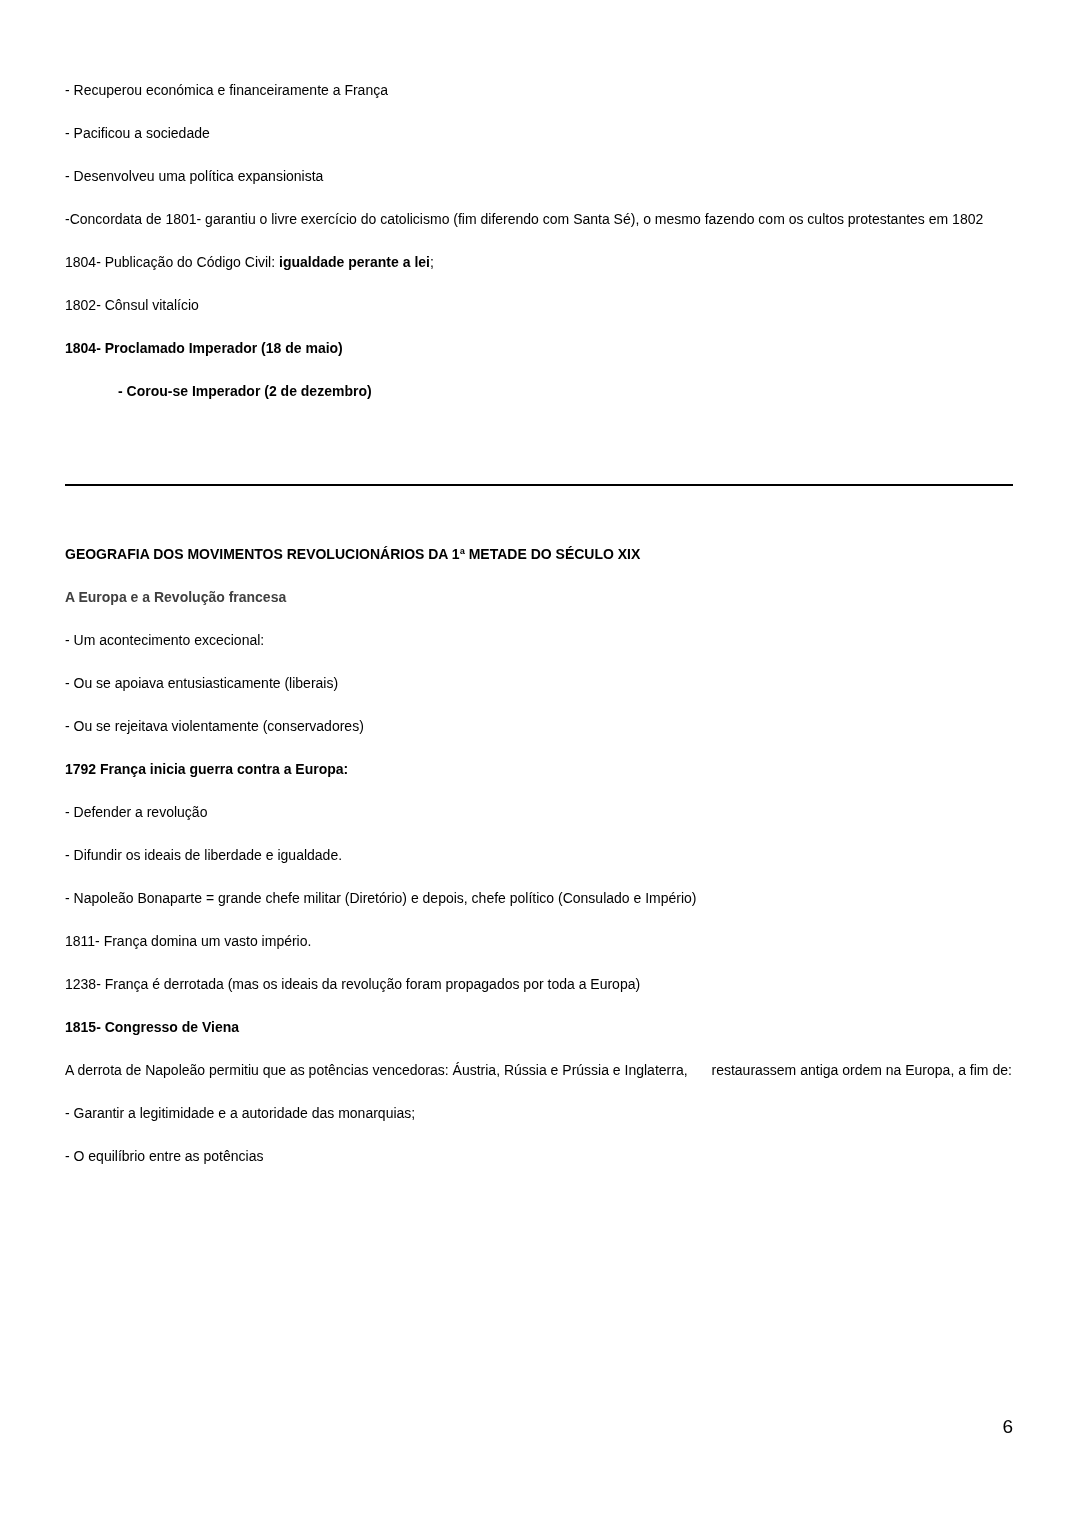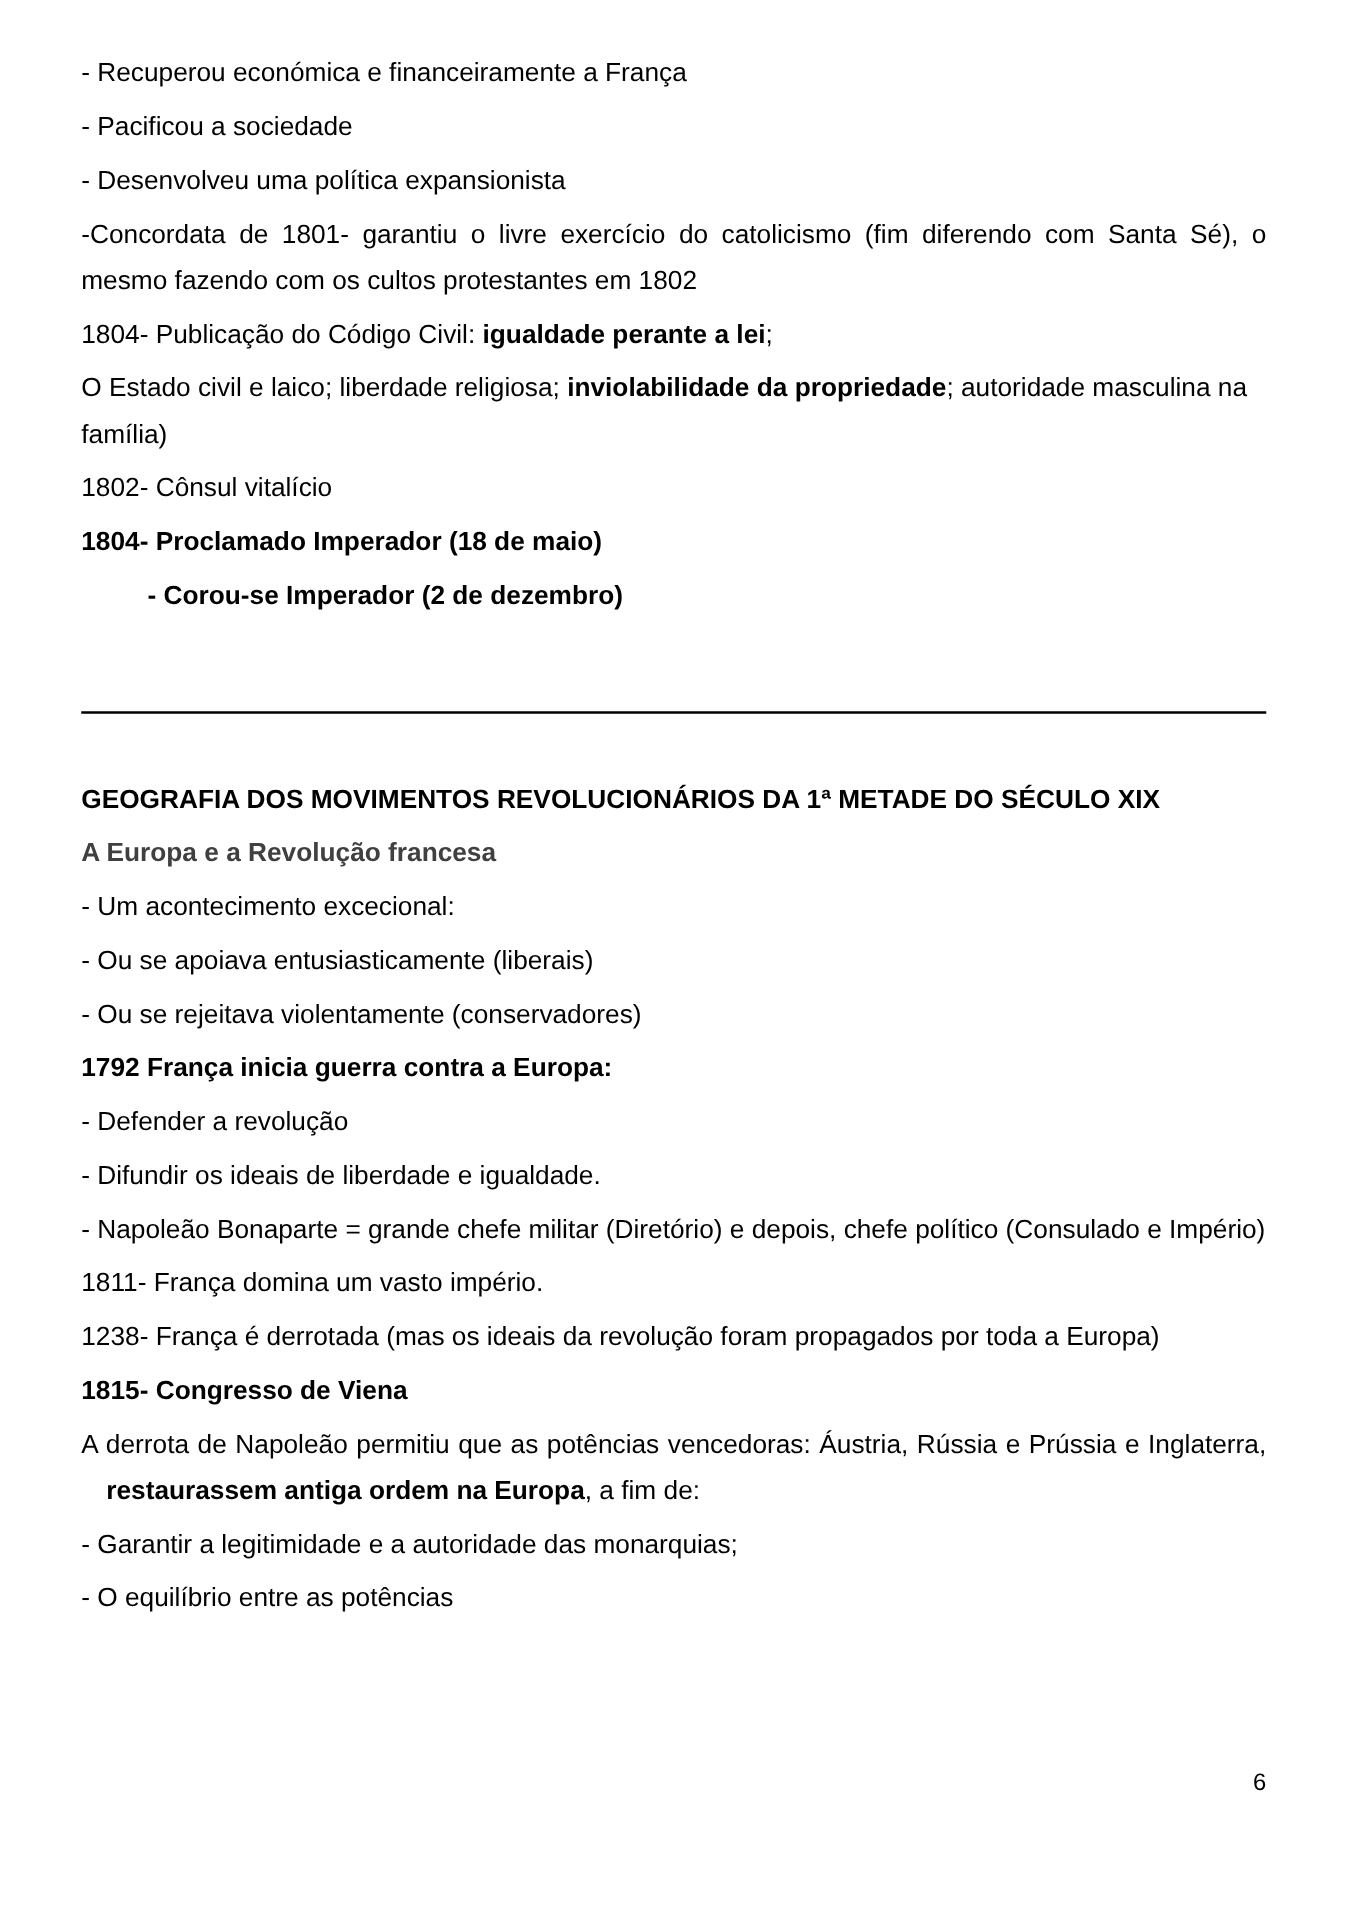--- a/index.html
+++ b/index.html
@@ -15,23 +15,23 @@
     position: relative;
     overflow: hidden;
   }
   .page {
     position: absolute;
     inset: 0;
   }
   .content {
     position: absolute;
     left: 65px;
-    top: 40px;
+    top: 72px;
     width: 948px;
-    font-size: 21px;
+    font-size: 14px;
     line-height: 37px;
   }
   .content p {
     margin: 0 0 6px 0;
   }
   .content p.justify {
     text-align: justify;
   }
   .content p.indent {
     padding-left: 53px;
@@ -55,35 +55,34 @@
 </head>
 <body>
 
 <div class="page">
   <div class="content">
       <p><span>- Recuperou económica e financeiramente a França</span></p>
       <p><span>- Pacificou a sociedade</span></p>
       <p><span>- Desenvolveu uma política expansionista</span></p>
       <p class="justify gap"><span>-Concordata de 1801- garantiu o livre exercício do catolicismo (fim diferendo com Santa Sé), o mesmo fazendo com os cultos protestantes em 1802</span></p>
       <p><span>1804- Publicação do Código Civil: </span><span style="font-weight: 700;">igualdade perante a lei</span><span>;</span></p>
-      <p><span>O Estado civil e laico; liberdade religiosa; </span><span style="font-weight: 700;">inviolabilidade da propriedade</span><span>; autoridade masculina na família)</span></p>
       <p><span>1802- Cônsul vitalício</span></p>
       <p><span style="font-weight: 700;">1804- Proclamado Imperador (18 de maio)</span></p>
       <p class="indent"><span style="font-weight: 700;">- Corou-se Imperador (2 de dezembro)</span></p>
       <div class="rule"></div>
       <p><span style="font-weight: 700;">GEOGRAFIA DOS MOVIMENTOS REVOLUCIONÁRIOS DA 1ª METADE DO SÉCULO XIX</span></p>
       <p><span style="font-weight: 700; color: #404040;">A Europa e a Revolução francesa</span></p>
       <p><span>- </span><span style="font-weight: 400;">Um acontecimento excecional:</span></p>
       <p><span>- Ou se apoiava entusiasticamente (liberais)</span></p>
       <p><span>- Ou se rejeitava violentamente (conservadores)</span></p>
       <p><span style="font-weight: 700;">1792 França inicia guerra contra a Europa:</span></p>
       <p><span>- Defender a revolução</span></p>
       <p><span>- Difundir os ideais de liberdade e igualdade.</span></p>
       <p><span>- Napoleão Bonaparte = grande chefe militar (Diretório) e depois, chefe político (Consulado e Império)</span></p>
       <p><span>1811- França domina um vasto império.</span></p>
       <p><span>1238- França é derrotada (mas os ideais da revolução foram propagados por toda a Europa)</span></p>
       <p><span style="font-weight: 700;">1815- Congresso de Viena</span></p>
-      <p class="justify"><span>A derrota de Napoleão permitiu que as potências vencedoras: Áustria, Rússia e Prússia e Inglaterra, </span><span style="font-weight: 700; margin-left: 20px;">restaurassem antiga ordem na Europa</span><span>, a fim de:</span></p>
+      <p class="justify"><span>A derrota de Napoleão permitiu que as potências vencedoras: Áustria, Rússia e Prússia e Inglaterra, </span><span style="font-weight: 400; margin-left: 20px;">restaurassem antiga ordem na Europa</span><span>, a fim de:</span></p>
       <p><span>- Garantir a legitimidade e a autoridade das monarquias;</span></p>
       <p><span>- O equilíbrio entre as potências</span></p>
     </div>
   <div class="page-number">6</div>
 </div>
 
 </body></html>

